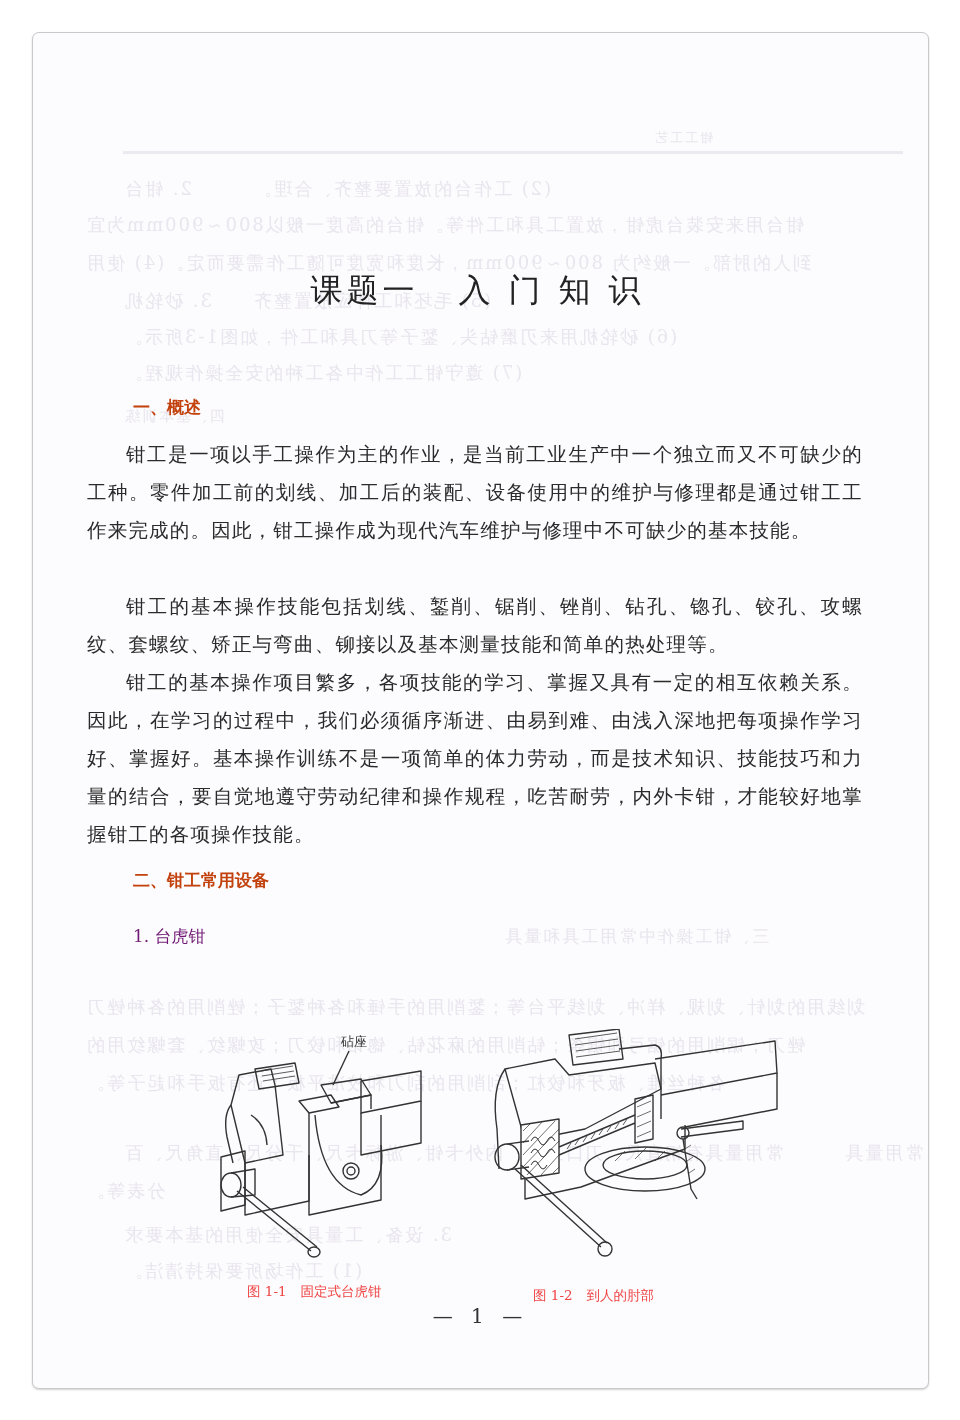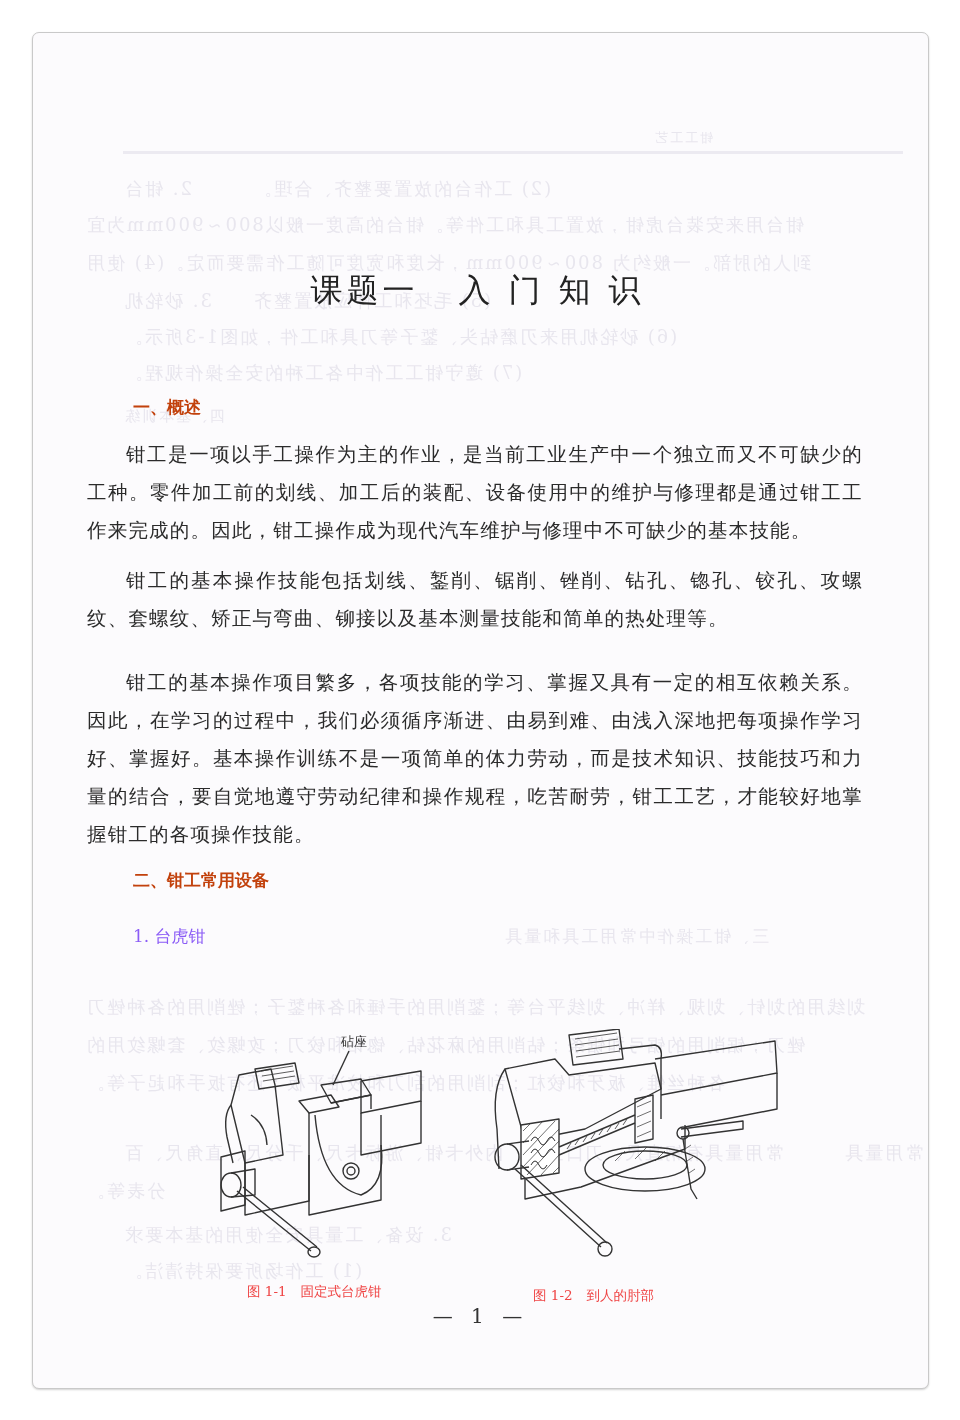--- a/index.html
+++ b/index.html
@@ -20,21 +20,21 @@
   .title {
     position:absolute; left:4px; width:100%; top:236px; text-align:center;
     font-size:32px; letter-spacing:4px; color:#222; font-family:"DejaVu Serif", serif;
   }
   .title .gap { display:inline-block; width:40px; }
   .title .spaced { letter-spacing:18px; }
   .h2 {
     position:absolute; left:100px; font-family:"DejaVu Sans", sans-serif; font-weight:bold;
     font-size:17px; color:#c2410c; letter-spacing:0px;
   }
-  .h3 { position:absolute; left:100px; font-size:17px; color:#8b5cf6; }
+  .h3 { position:absolute; left:100px; font-size:17px; color:#701a75; }
   .para {
     position:absolute; left:54px; width:776px;
     font-family:"DejaVu Sans", "Liberation Sans", sans-serif;
     font-size:19.5px; line-height:38px; color:#2b2b2b;
     text-align:justify; text-indent:39px; letter-spacing:1.2px;
   }
   .figure { position:absolute; }
   .caption {
     position:absolute; font-size:13.5px; color:#ef4444; white-space:nowrap;
     font-family:"DejaVu Serif", serif;
@@ -69,22 +69,22 @@
   <div class="ghost" style="left:90px; top:1190px;">3. 设备、工量具安全使用的基本要求</div>
   <div class="ghost" style="left:90px; top:1226px;">(1) 工作场所要保持清洁。</div>
 
   <div class="title">
     <span>课题一</span><span class="gap"></span><span class="spaced">入门知识</span>
   </div>
 
   <div class="h2" style="top:363px;">一、概述</div>
 
   <div class="para" style="top:403px;">钳工是一项以手工操作为主的作业，是当前工业生产中一个独立而又不可缺少的工种。零件加工前的划线、加工后的装配、设备使用中的维护与修理都是通过钳工工作来完成的。因此，钳工操作成为现代汽车维护与修理中不可缺少的基本技能。</div>
-  <div class="para" style="top:529px;">钳工的基本操作技能包括划线、錾削、锯削、锉削、钻孔、锪孔、铰孔、攻螺纹、套螺纹、矫正与弯曲、铆接以及基本测量技能和简单的热处理等。</div>
-  <div class="para" style="top:631px;">钳工的基本操作项目繁多，各项技能的学习、掌握又具有一定的相互依赖关系。因此，在学习的过程中，我们必须循序渐进、由易到难、由浅入深地把每项操作学习好、掌握好。基本操作训练不是一项简单的体力劳动，而是技术知识、技能技巧和力量的结合，要自觉地遵守劳动纪律和操作规程，吃苦耐劳，钳工工艺，才能较好地掌握钳工的各项操作技能。</div>
+  <div class="para" style="top:555px;">钳工的基本操作技能包括划线、錾削、锯削、锉削、钻孔、锪孔、铰孔、攻螺纹、套螺纹、矫正与弯曲、铆接以及基本测量技能和简单的热处理等。</div>
+  <div class="para" style="top:631px;">钳工的基本操作项目繁多，各项技能的学习、掌握又具有一定的相互依赖关系。因此，在学习的过程中，我们必须循序渐进、由易到难、由浅入深地把每项操作学习好、掌握好。基本操作训练不是一项简单的体力劳动，而是技术知识、技能技巧和力量的结合，要自觉地遵守劳动纪律和操作规程，吃苦耐劳，内外卡钳，才能较好地掌握钳工的各项操作技能。</div>
 
   <div class="h2" style="top:836px;">二、钳工常用设备</div>
   <div class="h3" style="top:892px;">1. 台虎钳</div>
 
   <div class="label-anvil" style="left:308px; top:1000px;">砧座</div>
   <svg class="figure" style="left:178px; top:1012px;" width="240" height="220" viewBox="0 0 240 220">
     <g fill="none" stroke="#333" stroke-width="1.4" stroke-linejoin="round">
 
       <path d="M138 6 L122 40"></path>
 

